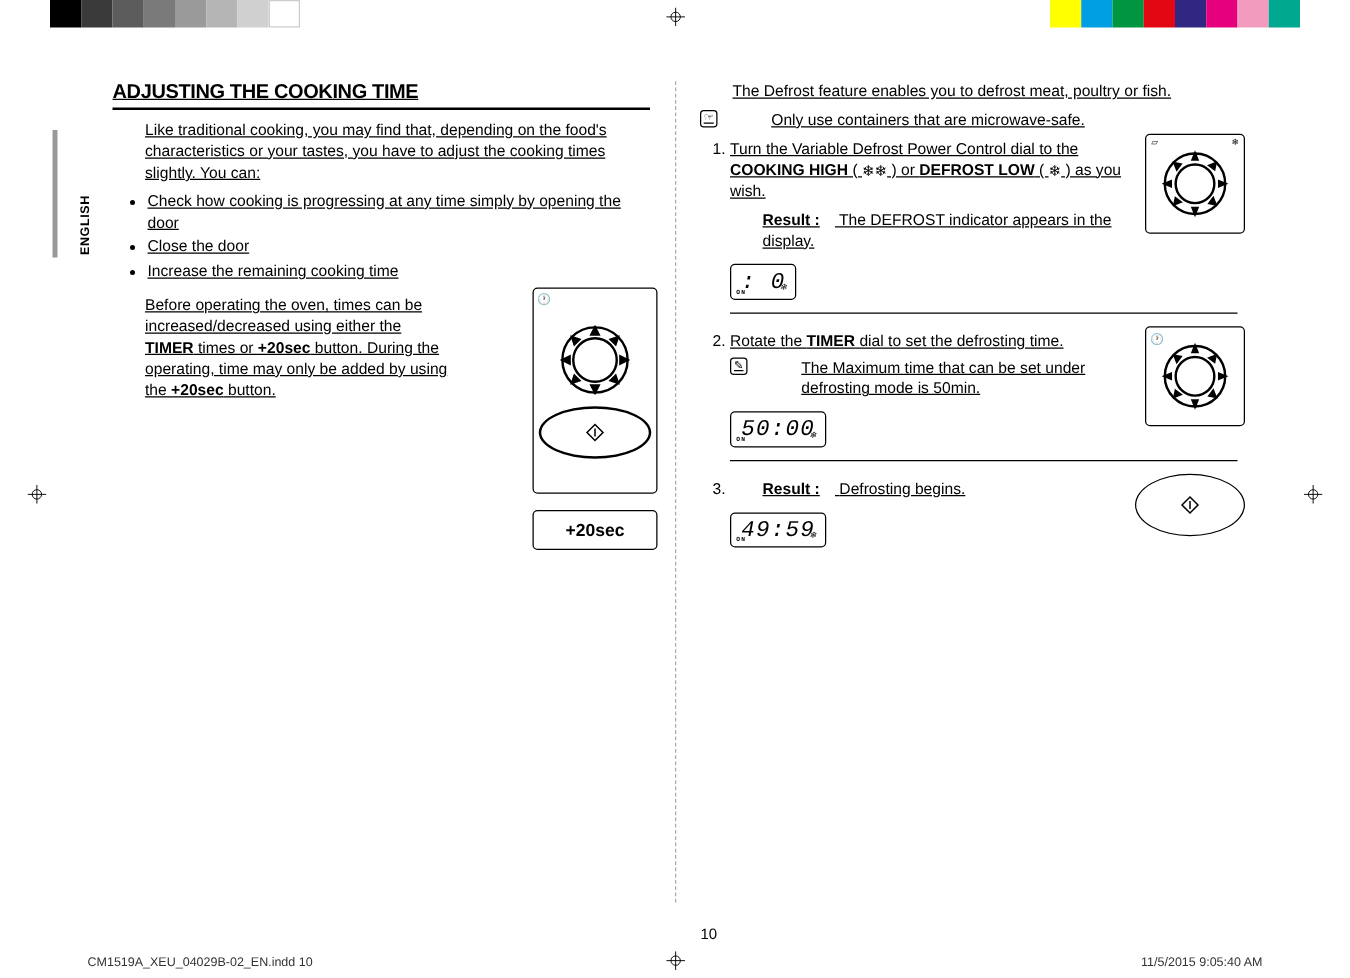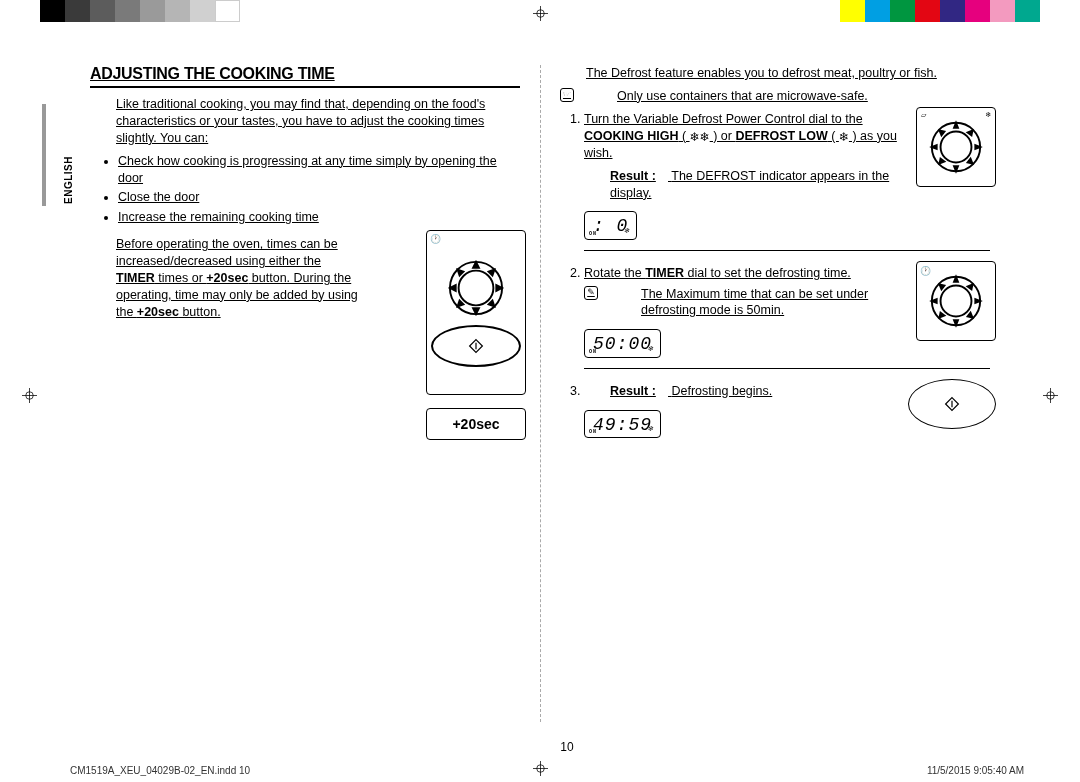--- a/index.html
+++ b/index.html
@@ -46,21 +46,21 @@
   .disp .ic { position: absolute; right: 6px; bottom: 2px; font-size: 7px; }
 
   .noteicon { display: inline-block; width: 14px; height: 14px; border: 1.5px solid #000; border-radius: 3px; text-align: center; line-height: 11px; font-size: 9px; vertical-align: -2px; margin-right: 3px; }
   .dicon { display: inline-block; font-size: 12px; vertical-align: -1px; }
 
   .plus20 { font-weight: bold; font-size: 14px; }
 
   .pagenum { position: absolute; bottom: 28px; left: 50%; transform: translateX(-50%); font-weight: normal; font-size: 12px; margin-left: 27px; }
   .footer { position: absolute; bottom: 6px; font-size: 10px; color: #333; }
   .footer.l { left: 70px; }
-  .footer.r { right: 56px; margin-left: 33px; }
+  .footer.r { right: 70px; margin-left: 33px; }
 
   .note { display: flex; align-items: flex-start; margin-bottom: 6px; }
   .note span.t { flex: 1; line-height: 1.35; margin-left: 40px; }
 
   .leftblock { position: relative; }
   .leftblock .textwrap { width: 270px; }
 </style>
 </head>
 <body>
 

